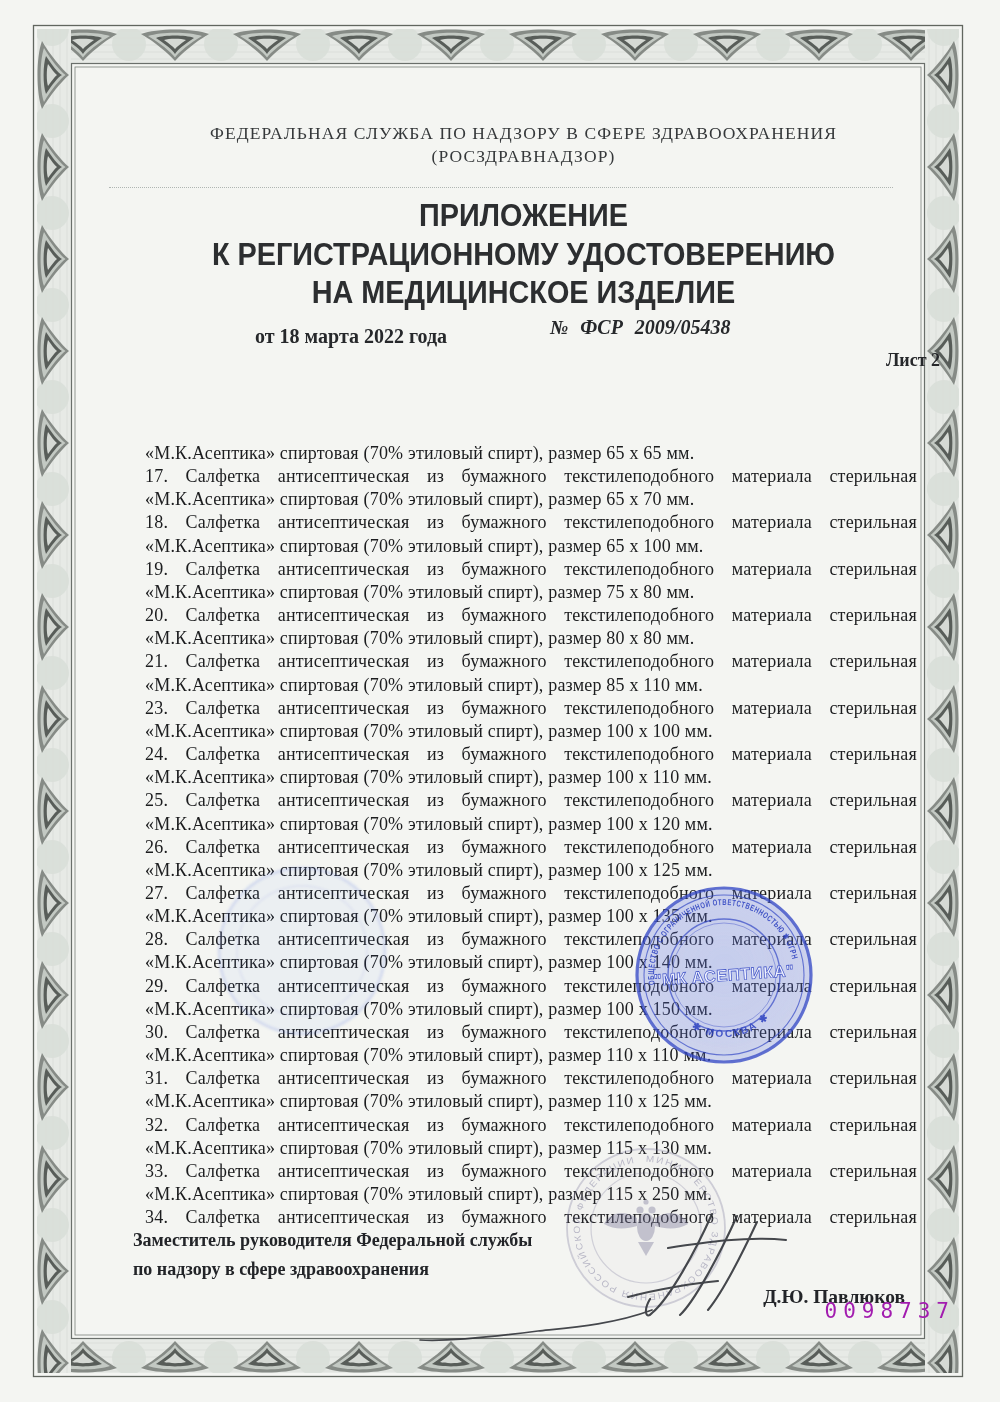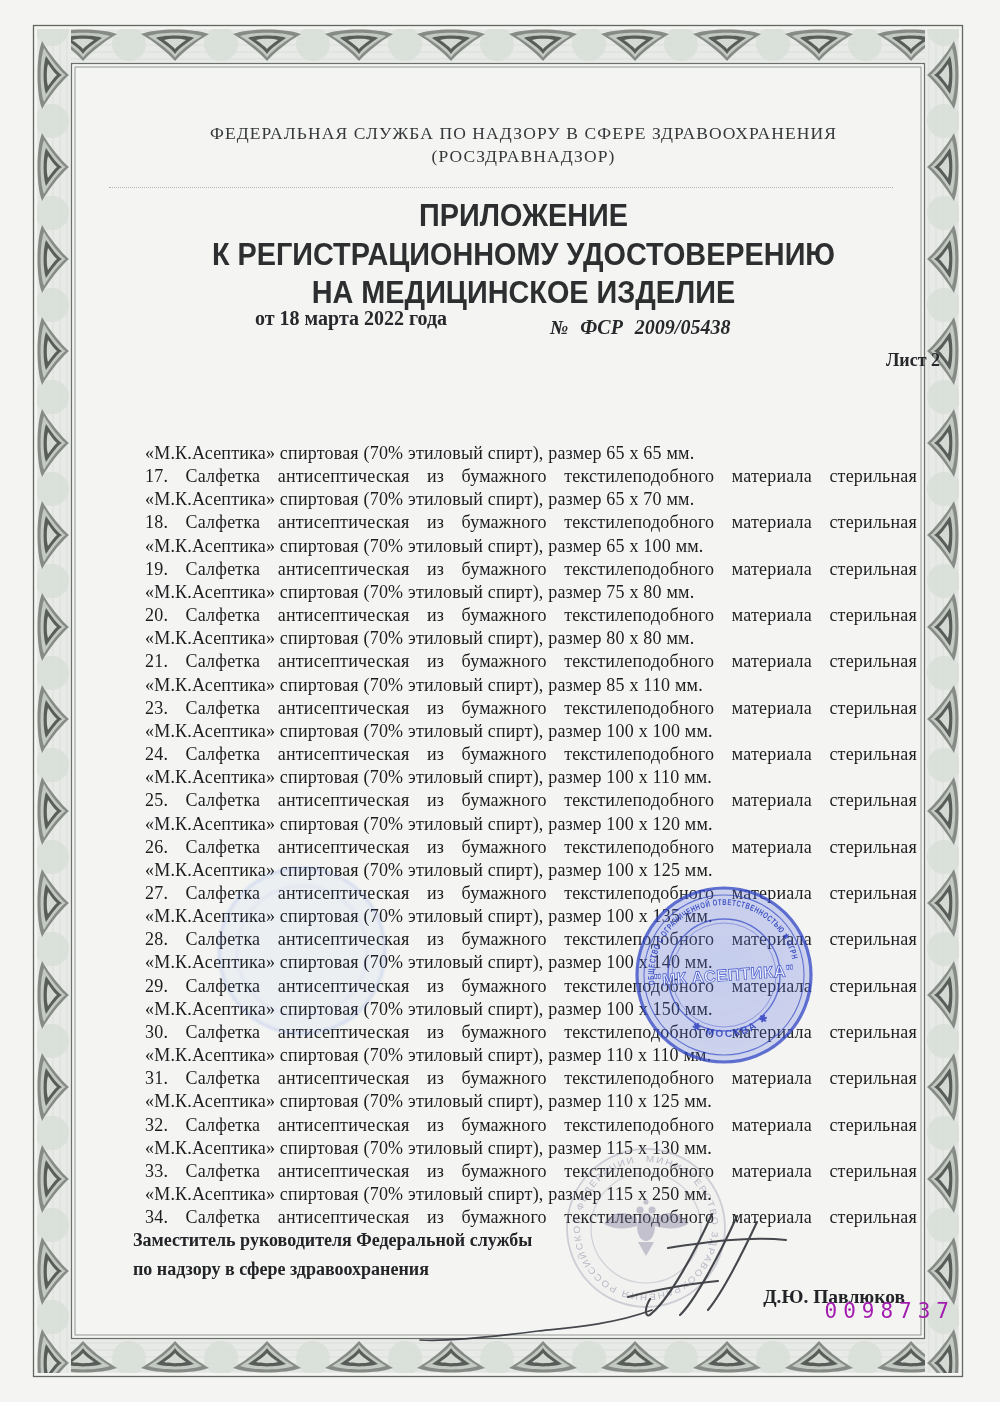--- a/index.html
+++ b/index.html
@@ -12,21 +12,21 @@
   .agency{position:absolute;top:56px;left:0;width:100%;text-align:center;
           font-size:17.5px;line-height:23px;letter-spacing:1.1px;color:#35383a;}
   .sep{position:absolute;top:121px;left:32px;width:784px;border-top:1px dotted #a4aaa7;opacity:.85;}
 
   .title{position:absolute;top:131px;left:0;width:100%;text-align:center;
          font-family:"Liberation Sans", sans-serif;font-weight:bold;color:#2c2e30;
          font-size:31px;line-height:38.5px;}
   .title .tl{transform:scaleX(.93);transform-origin:center;white-space:nowrap;}
 
   .date,.number{position:absolute;font-weight:bold;font-size:20px;color:#26282b;white-space:nowrap;}
-  .date{left:178px;top:241px;}
+  .date{left:178px;top:259px;}
   .number{left:473px;top:250px;word-spacing:7px;font-style:italic;}
   .sheet{position:absolute;right:30px;top:284px;font-weight:bold;font-size:18px;color:#26282b;}
 
   .list{position:absolute;top:332px;left:68px;width:772px;font-size:18px;
         line-height:23.15px;letter-spacing:.2px;color:#1c1d1f;margin-top:44px;}
   .line{white-space:nowrap;}
   .line.j{white-space:normal;text-align:justify;text-align-last:justify;}
 
   .sig-row{position:absolute;top:1160px;left:56px;width:772px;font-weight:bold;
            font-size:18px;line-height:29px;color:#222428;}

